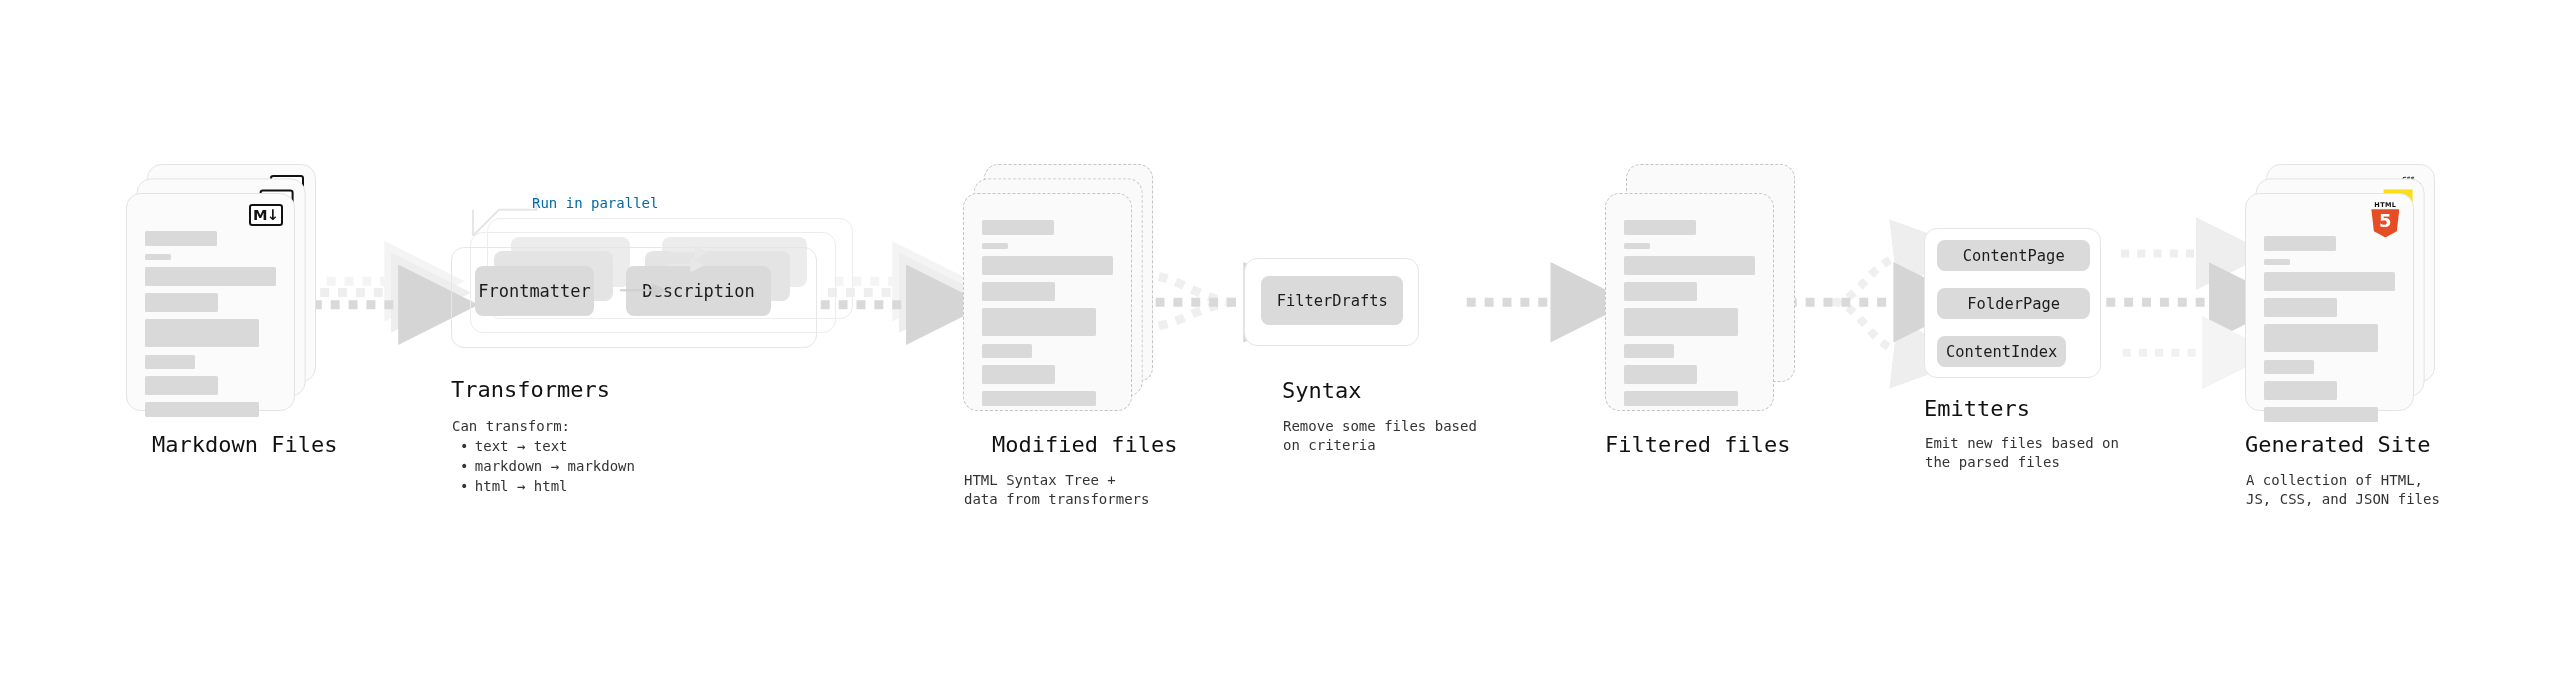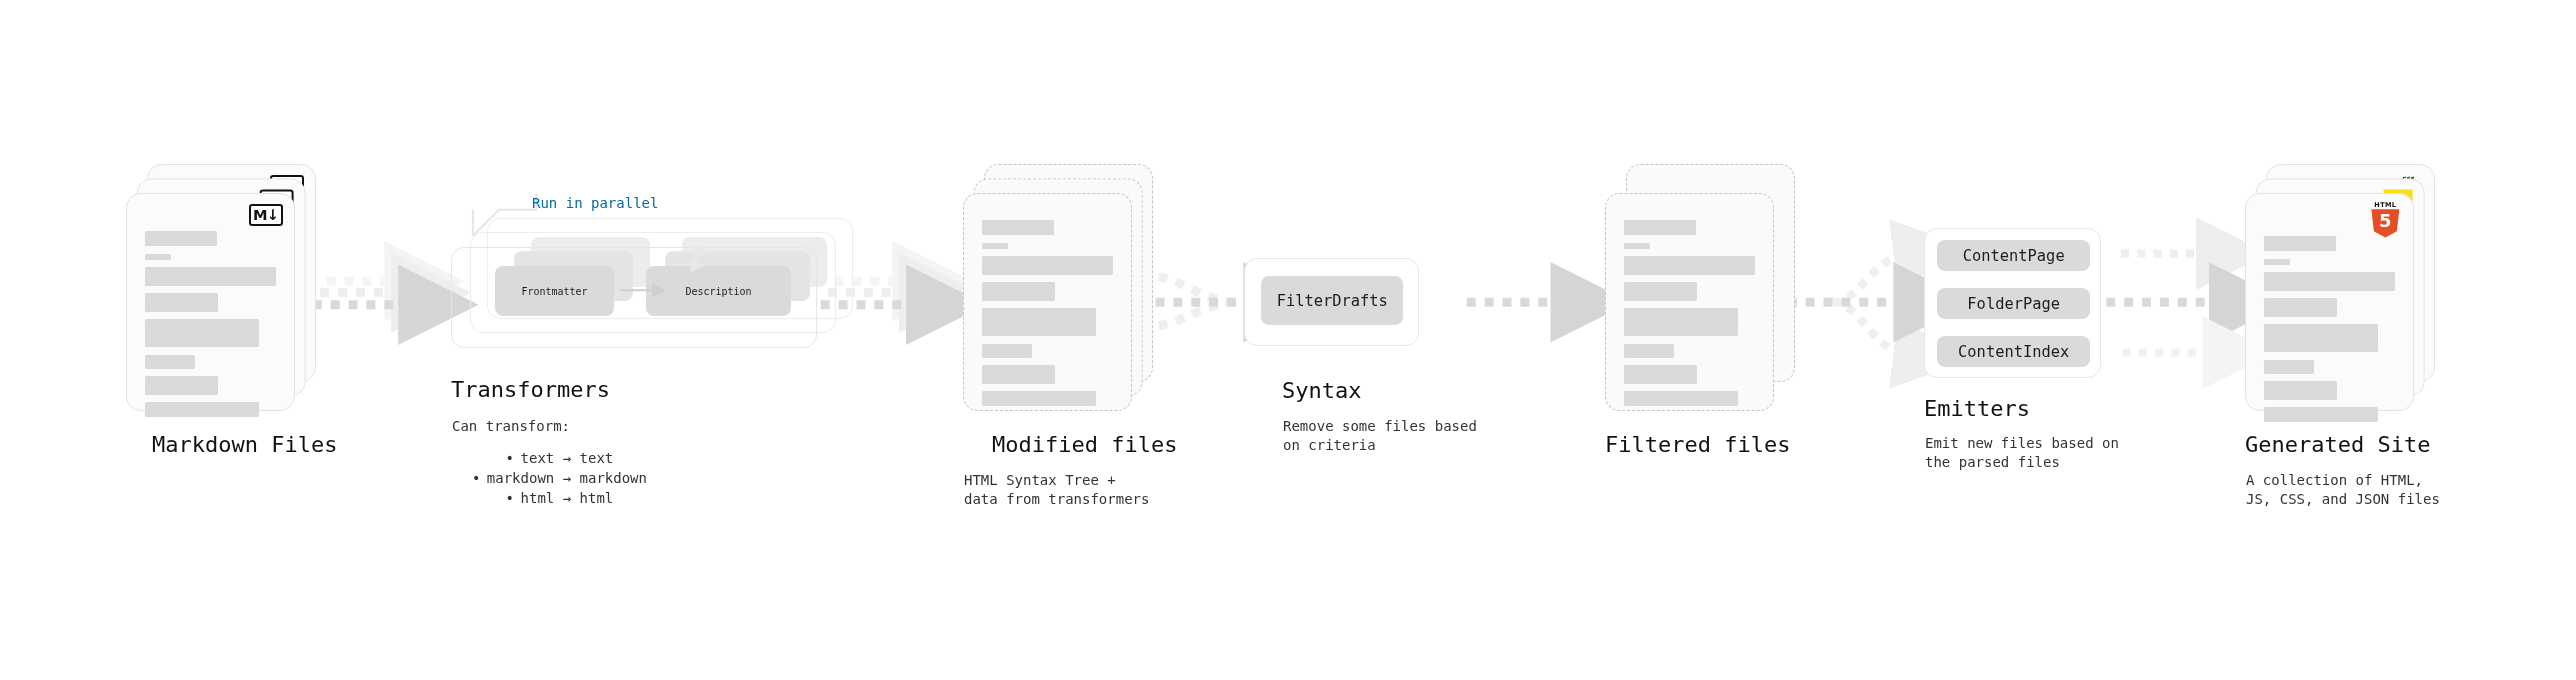--- a/index.html
+++ b/index.html
@@ -94,37 +94,37 @@
     position: absolute;
     width: 366px; height: 101px;
     border-radius: 13px;
     border: 1.6px solid #ededed;
     background: rgba(255,255,255,0.0);
   }
   .tchip {
     position: absolute;
     border-radius: 8.1px;
     display: flex; align-items: center; justify-content: center;
-    font-size: 10px; color: #1c1c1c; white-space: nowrap; margin-left: 20px;
+    font-size: 17px; color: #1c1c1c; white-space: nowrap;
   }
 
   
   .title {
     position: absolute;
     font-size: 22px; color: #111; white-space: nowrap; letter-spacing: 0px;
   }
   .desc {
     position: absolute;
     font-size: 14px; color: #333; line-height: 1.35; white-space: pre-line;
   }
   .ulist {
     position: absolute;
     font-size: 14px; color: #333; line-height: 1.42;
   }
-  .ulist ul { list-style: none; margin: 12px; padding: 0; text-align: center; }
+  .ulist ul { list-style: none; margin: 0; padding: 0; }
   .ulist li::before { content: "\2022"; margin-right: 6.5px; }
   .ulist li { padding-left: 4.9px; }
 
   .parallel-label {
     position: absolute;
     font-size: 14px; color: #0369a1; white-space: nowrap;
   }
 
   svg.ov { position: absolute; left: 0; top: 0; pointer-events: none; }
 </style>
@@ -299,21 +299,21 @@
           <div class="bar" style="width:87%;height:15.4px;"></div>
         </div>
       </div>
     </div>
   </div>
   <div class="title" style="left:1605px; top:432px;">Filtered files</div>
 
   <div class="pbox" style="left:1924px; top:228px; width:177px; height:150px;">
     <div class="chip" style="position:absolute;left:12.2px;top:11.4px;width:153px;height:31px;">ContentPage</div>
     <div class="chip" style="position:absolute;left:12.2px;top:59px;width:153px;height:31px;">FolderPage</div>
-    <div class="chip" style="position:absolute;left:12.2px;top:107px;width:153px;height:31px;">ContentIndex</div>
+    <div class="chip" style="position:absolute;left:12.2px;top:107px;width:129px;height:31px;">ContentIndex</div>
   </div>
   <div class="title" style="left:1924px; top:396px;">Emitters</div>
   <div class="desc" style="left:1925px; top:434px;">Emit new files based on
 the parsed files</div>
 
   <div class="node" style="left:2245px; top:193px;">
     <div style="position:relative;width:203px;height:244px;">
       <div class="doc s1">
         <div class="badge-css">
           <div class="css-word">CSS</div>

